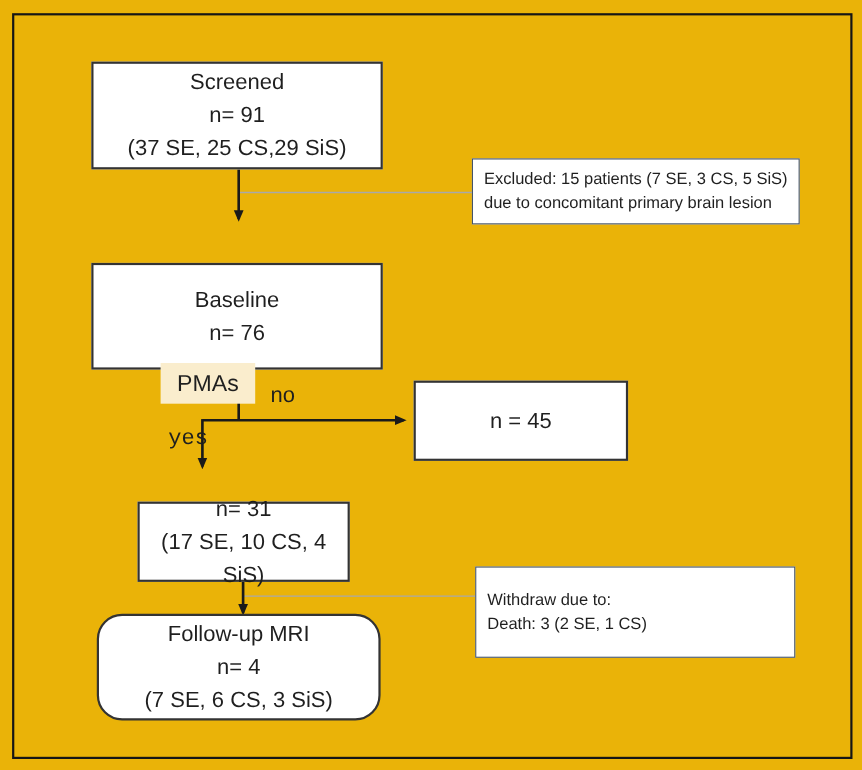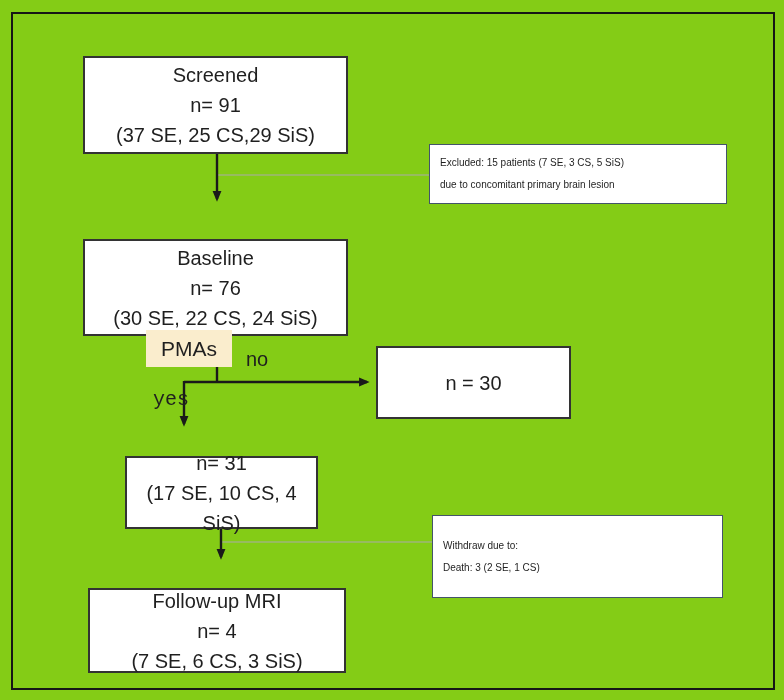--- a/index.html
+++ b/index.html
@@ -7,21 +7,21 @@
     --side-border:#44546A;
     --arrow:#1a1a1a;
     --thin:#a9a9a9;
     --highlight:#FAEDCD;
     --text:#1f1f1f;
   }
   html,body{margin:0;padding:0;background:#ffffff;}
   #stage{
     position:relative;
     width:784px;height:700px;
-    background:#84cc16;
+    background:#eab308;
     font-family:"Liberation Sans", sans-serif;
     color:var(--text);
     overflow:hidden;
   }
   .outer-frame{
     position:absolute;left:11px;top:12px;width:764px;height:678px;
     border:2px solid #161616;box-sizing:border-box;background:transparent;
   }
   .mainbox{
     position:absolute;box-sizing:border-box;
@@ -29,21 +29,21 @@
     background:#ffffff;
     display:flex;flex-direction:column;justify-content:center;align-items:center;
     font-size:20px;line-height:30px;text-align:center;
     z-index:3;
   }
   .sidebox{
     position:absolute;box-sizing:border-box;
     border:1.5px solid var(--side-border);
     background:#ffffff;
     display:flex;flex-direction:column;justify-content:center;
-    font-size:10px;line-height:22px;text-align:left;
+    font-size:15px;line-height:22px;text-align:left;
     padding:6px 10px;
     z-index:3;
   }
   .flow-label{
     position:absolute;font-size:20px;z-index:4;
   }
   .pmas{
     background:var(--highlight);
     display:flex;align-items:center;justify-content:center;
     font-size:21px;
@@ -87,43 +87,42 @@
   </div>
 
   <div class="sidebox" style="left:429px;top:144px;width:298px;height:60px;">
     <div>Excluded: 15 patients (7 SE, 3 CS, 5 SiS)</div>
     <div>due to concomitant primary brain lesion</div>
   </div>
 
   <div class="mainbox" style="left:83px;top:207px;width:265px;height:97px;margin-top:32px;">
     <div>Baseline</div>
     <div>n= 76</div>
-    <div>(30 SE, 22 CS, 24 SiS)</div>
   </div>
 
   <div class="flow-label pmas" style="left:122px;top:330px;width:86px;height:37px;margin-left:24px;">
       <span>PMAs</span>
     </div>
 
   <div class="flow-label" style="left:246px;top:348px;">no</div>
   <div class="flow-label" style="left:153px;top:388px;font-family:Liberation Mono, monospace;">yes</div>
 
   <div class="mainbox" style="left:376px;top:346px;width:195px;height:73px;">
-    <div>n = 30</div>
+    <div>n = 45</div>
   </div>
 
   <div class="mainbox" style="left:125px;top:456px;width:193px;height:73px;">
     <div>n= 31</div>
     <div>(17 SE, 10 CS, 4 SiS)</div>
   </div>
 
   <div class="sidebox" style="left:432px;top:498px;width:291px;height:83px;margin-top:17px;">
     <div>Withdraw due to:</div>
     <div>Death: 3 (2 SE, 1 CS)</div>
   </div>
 
-  <div class="mainbox" style="left:88px;top:588px;width:258px;height:85px;">
+  <div class="mainbox" style="left:88px;top:558px;width:258px;height:97px;border-radius:23px;">
     <div>Follow-up MRI</div>
     <div>n= 4</div>
     <div>(7 SE, 6 CS, 3 SiS)</div>
   </div>
 
 </div>
 
 </body></html>

